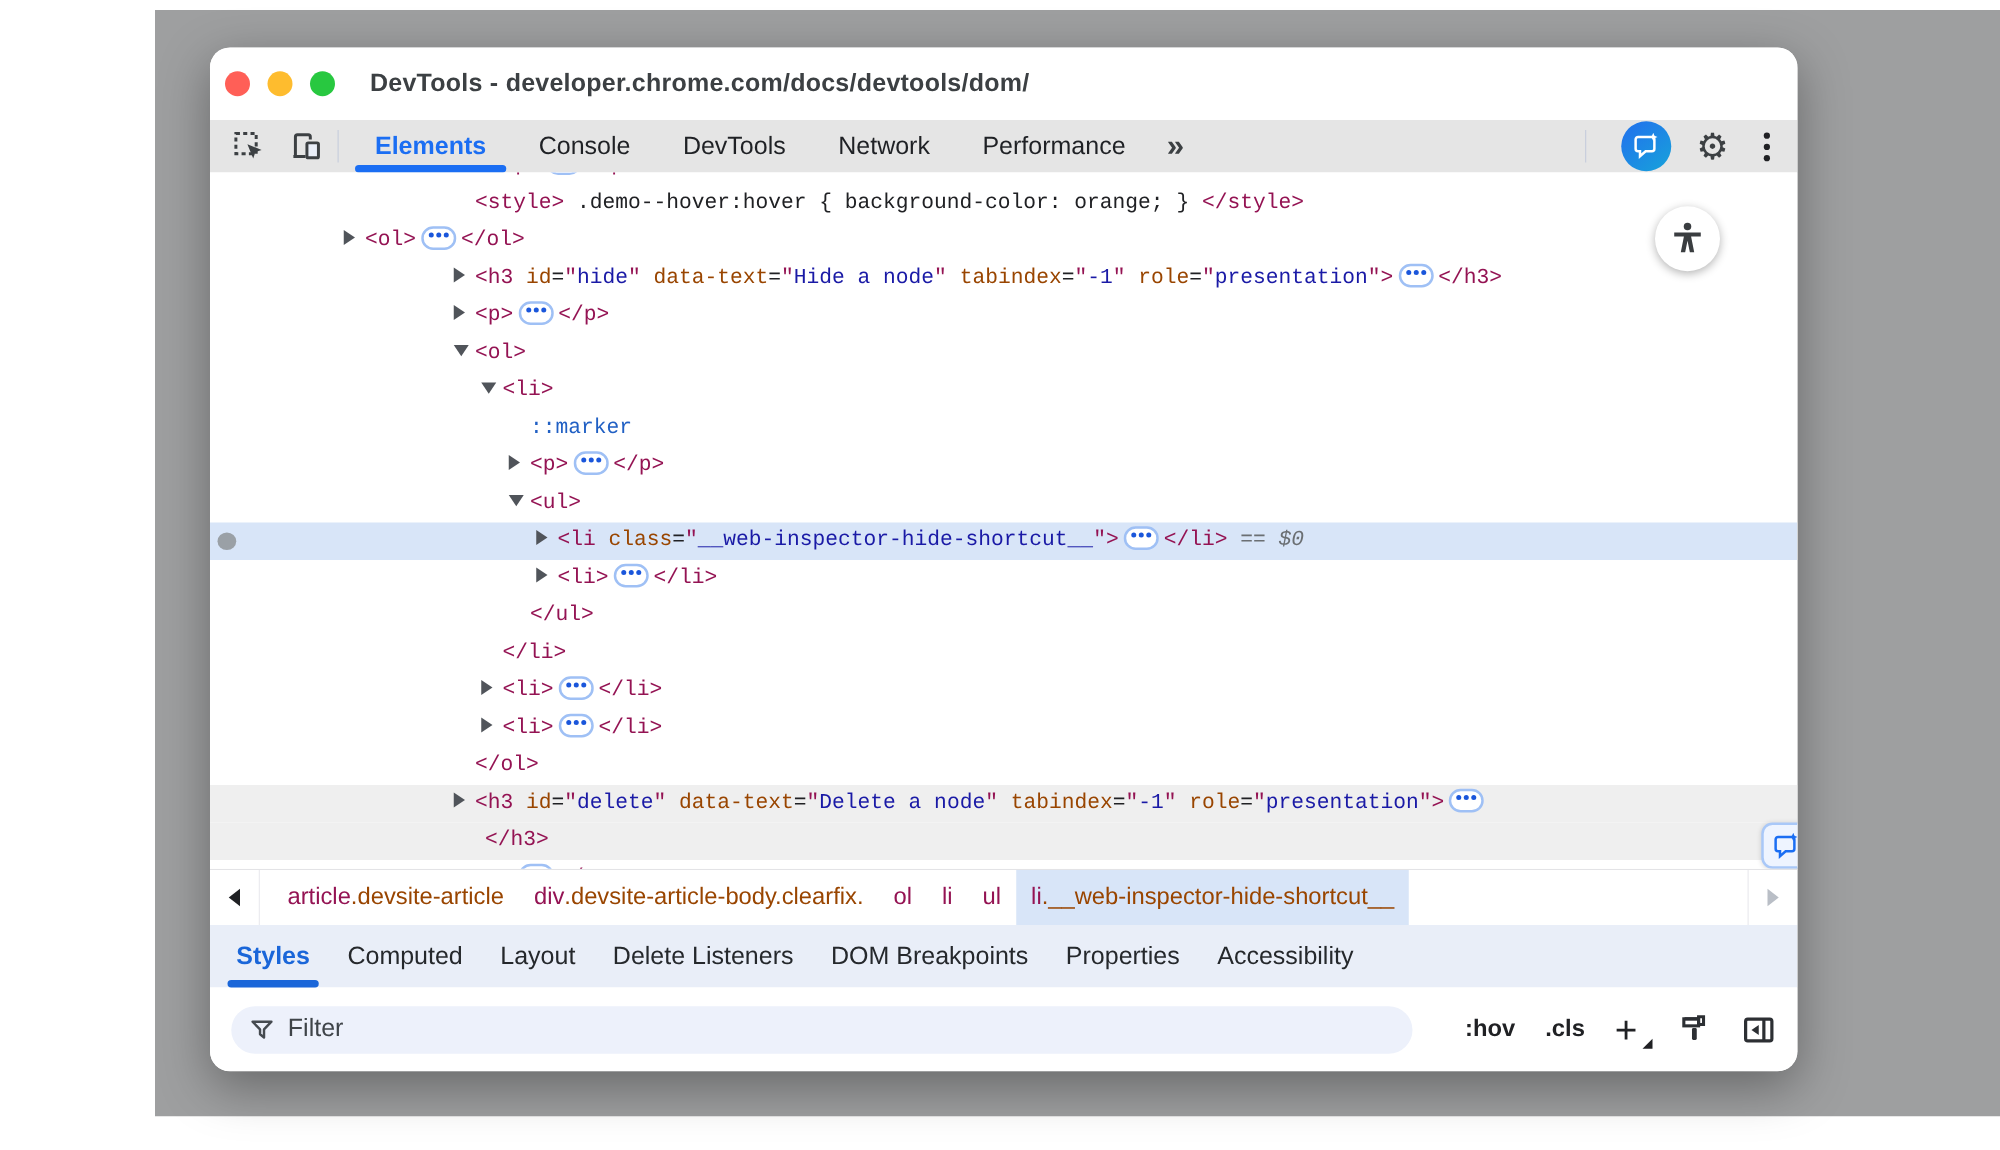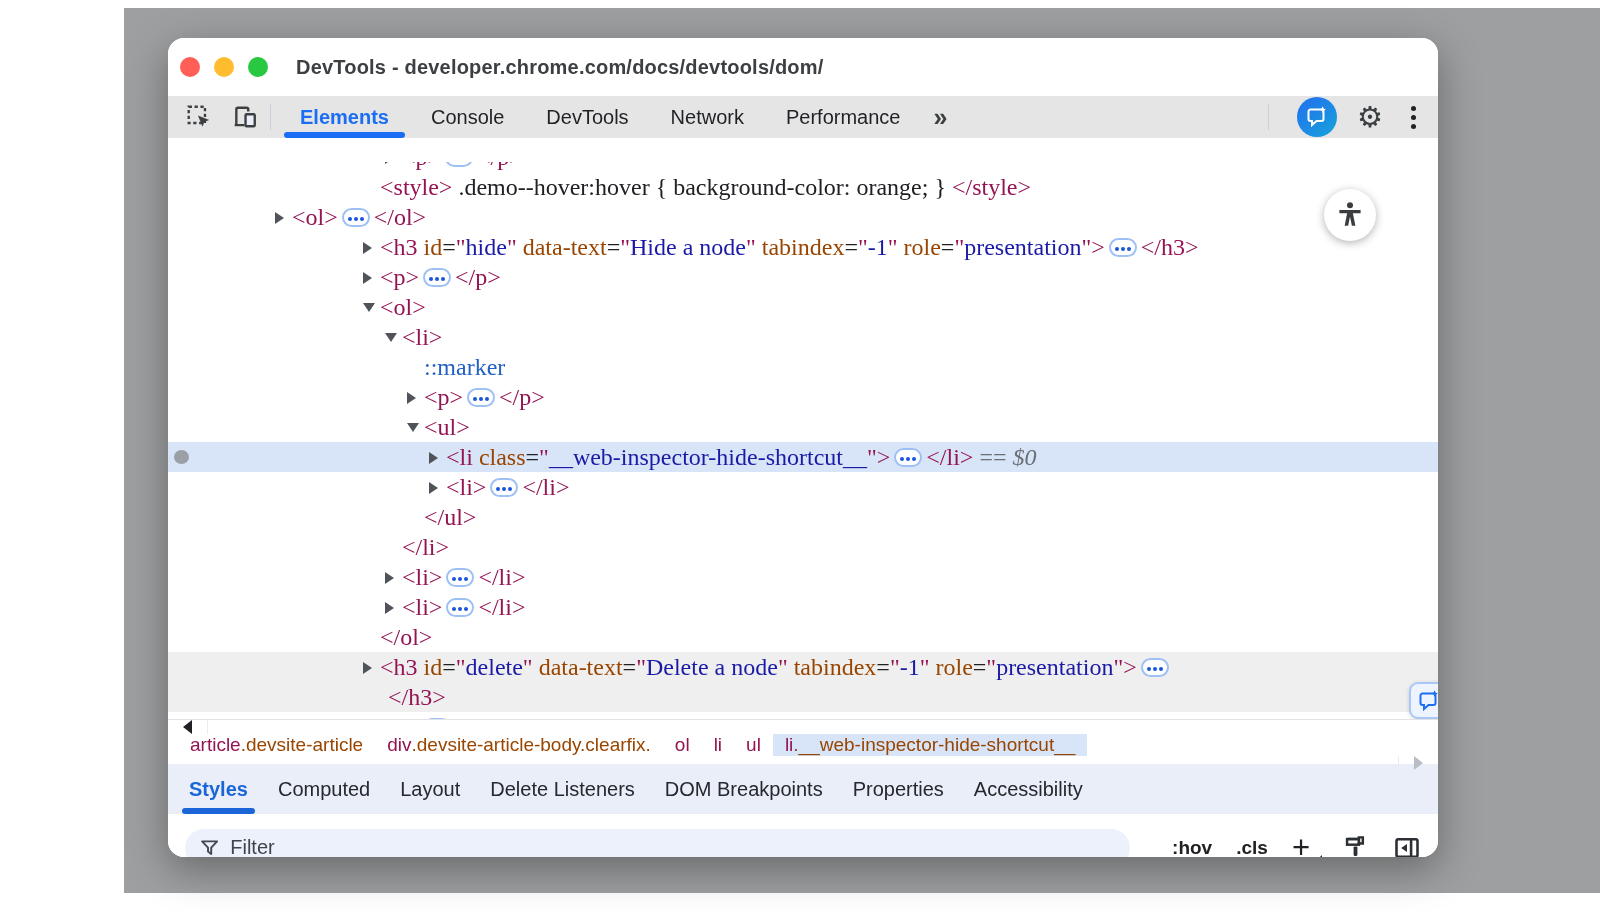--- a/index.html
+++ b/index.html
@@ -25,21 +25,21 @@
   .moretabs{font-size:25px;color:#3c4043;padding:0 12px;font-weight:700;letter-spacing:-2px;}
   .tb-right{margin-left:auto;display:flex;align-items:center;gap:20px;}
   .aibtn{width:40px;height:40px;border-radius:50%;background:linear-gradient(140deg,#2079ea 20%,#17a3da 100%);
          display:flex;align-items:center;justify-content:center;cursor:pointer;}
   .gear{font-size:29px;color:#3c4043;line-height:1;cursor:pointer;font-family:"DejaVu Sans",sans-serif;}
   .kebab{display:flex;flex-direction:column;gap:4px;padding:4px 8px;cursor:pointer;}
   .kebab i{width:5px;height:5px;border-radius:50%;background:#202124;}
 
   
   .dompane{height:557px;position:relative;background:#fff;overflow:hidden;
-           font-family:Liberation Serif, serif;font-size:24px;margin-top:24px;}
+           font-family:Liberation Mono, monospace;font-size:17px;}
   .trow{height:30px;line-height:30px;white-space:pre;position:relative;}
   .clipwrap{height:10px;overflow:hidden;}
   .clipwrap .trow{margin-top:-20px;}
   .slot{display:inline-block;width:17px;}
   .arr{display:inline-block;width:0;height:0;vertical-align:middle;margin-bottom:3px;}
   .arr.r{border-left:9px solid #50545a;border-top:6px solid transparent;border-bottom:6px solid transparent;}
   .arr.d{border-top:9px solid #50545a;border-left:6px solid transparent;border-right:6px solid transparent;margin-right:3px;}
   .tg{color:#941353;} .an{color:#994500;} .av{color:#1a1aa6;} .qm{color:#941353;}
   .tx{color:#202124;} .ps{color:#2160c4;}
   .pill{display:inline-block;width:28px;height:19px;border:2px solid #9fc0f5;border-radius:10px;background:#fff;
@@ -50,21 +50,21 @@
   .hov{background:#efefef;}
   .gdot{position:absolute;left:6px;top:8px;width:15px;height:14px;border-radius:50%;background:#9aa0a6;}
 
   .a11y-fab{position:absolute;left:1156px;top:27px;width:52px;height:52px;border-radius:50%;background:#fff;
             box-shadow:0 2px 8px rgba(0,0,0,.3);display:flex;align-items:center;justify-content:center;cursor:pointer;}
   .aichip{position:absolute;left:1241px;top:520px;width:44px;height:37px;border-radius:9px;background:#eef4ff;
           border:2px solid #a9c8f8;display:flex;align-items:center;justify-content:flex-start;padding-left:6px;
           box-shadow:0 1px 4px rgba(0,0,0,.15);cursor:pointer;}
 
   
-  .crumbbar{height:45px;border-top:1px solid #e3e3e6;display:flex;align-items:stretch;background:#fff;font-size:19px;flex-direction:column;}
+  .crumbbar{height:45px;border-top:1px solid #e3e3e6;display:flex;align-items:stretch;background:#fff;font-size:19px;}
   .cnav{width:40px;display:flex;align-items:center;justify-content:center;cursor:pointer;}
   .cnav.left{border-right:1px solid #ececf0;}
   .cnav.right{border-left:1px solid #ececf0;margin-left:auto;}
   .tri-l{width:0;height:0;border-right:9px solid #202124;border-top:7px solid transparent;border-bottom:7px solid transparent;}
   .tri-r{width:0;height:0;border-left:9px solid #b9bec6;border-top:7px solid transparent;border-bottom:7px solid transparent;}
   .crumbs{display:flex;align-items:stretch;margin-left:10px;}
   .crumb{padding:0 12px;display:flex;align-items:center;cursor:pointer;white-space:nowrap;}
   .crumb .ctag{color:#941353;} .crumb .ccls{color:#994500;}
   .crumb.sel{background:#d8e5f8;}
 

